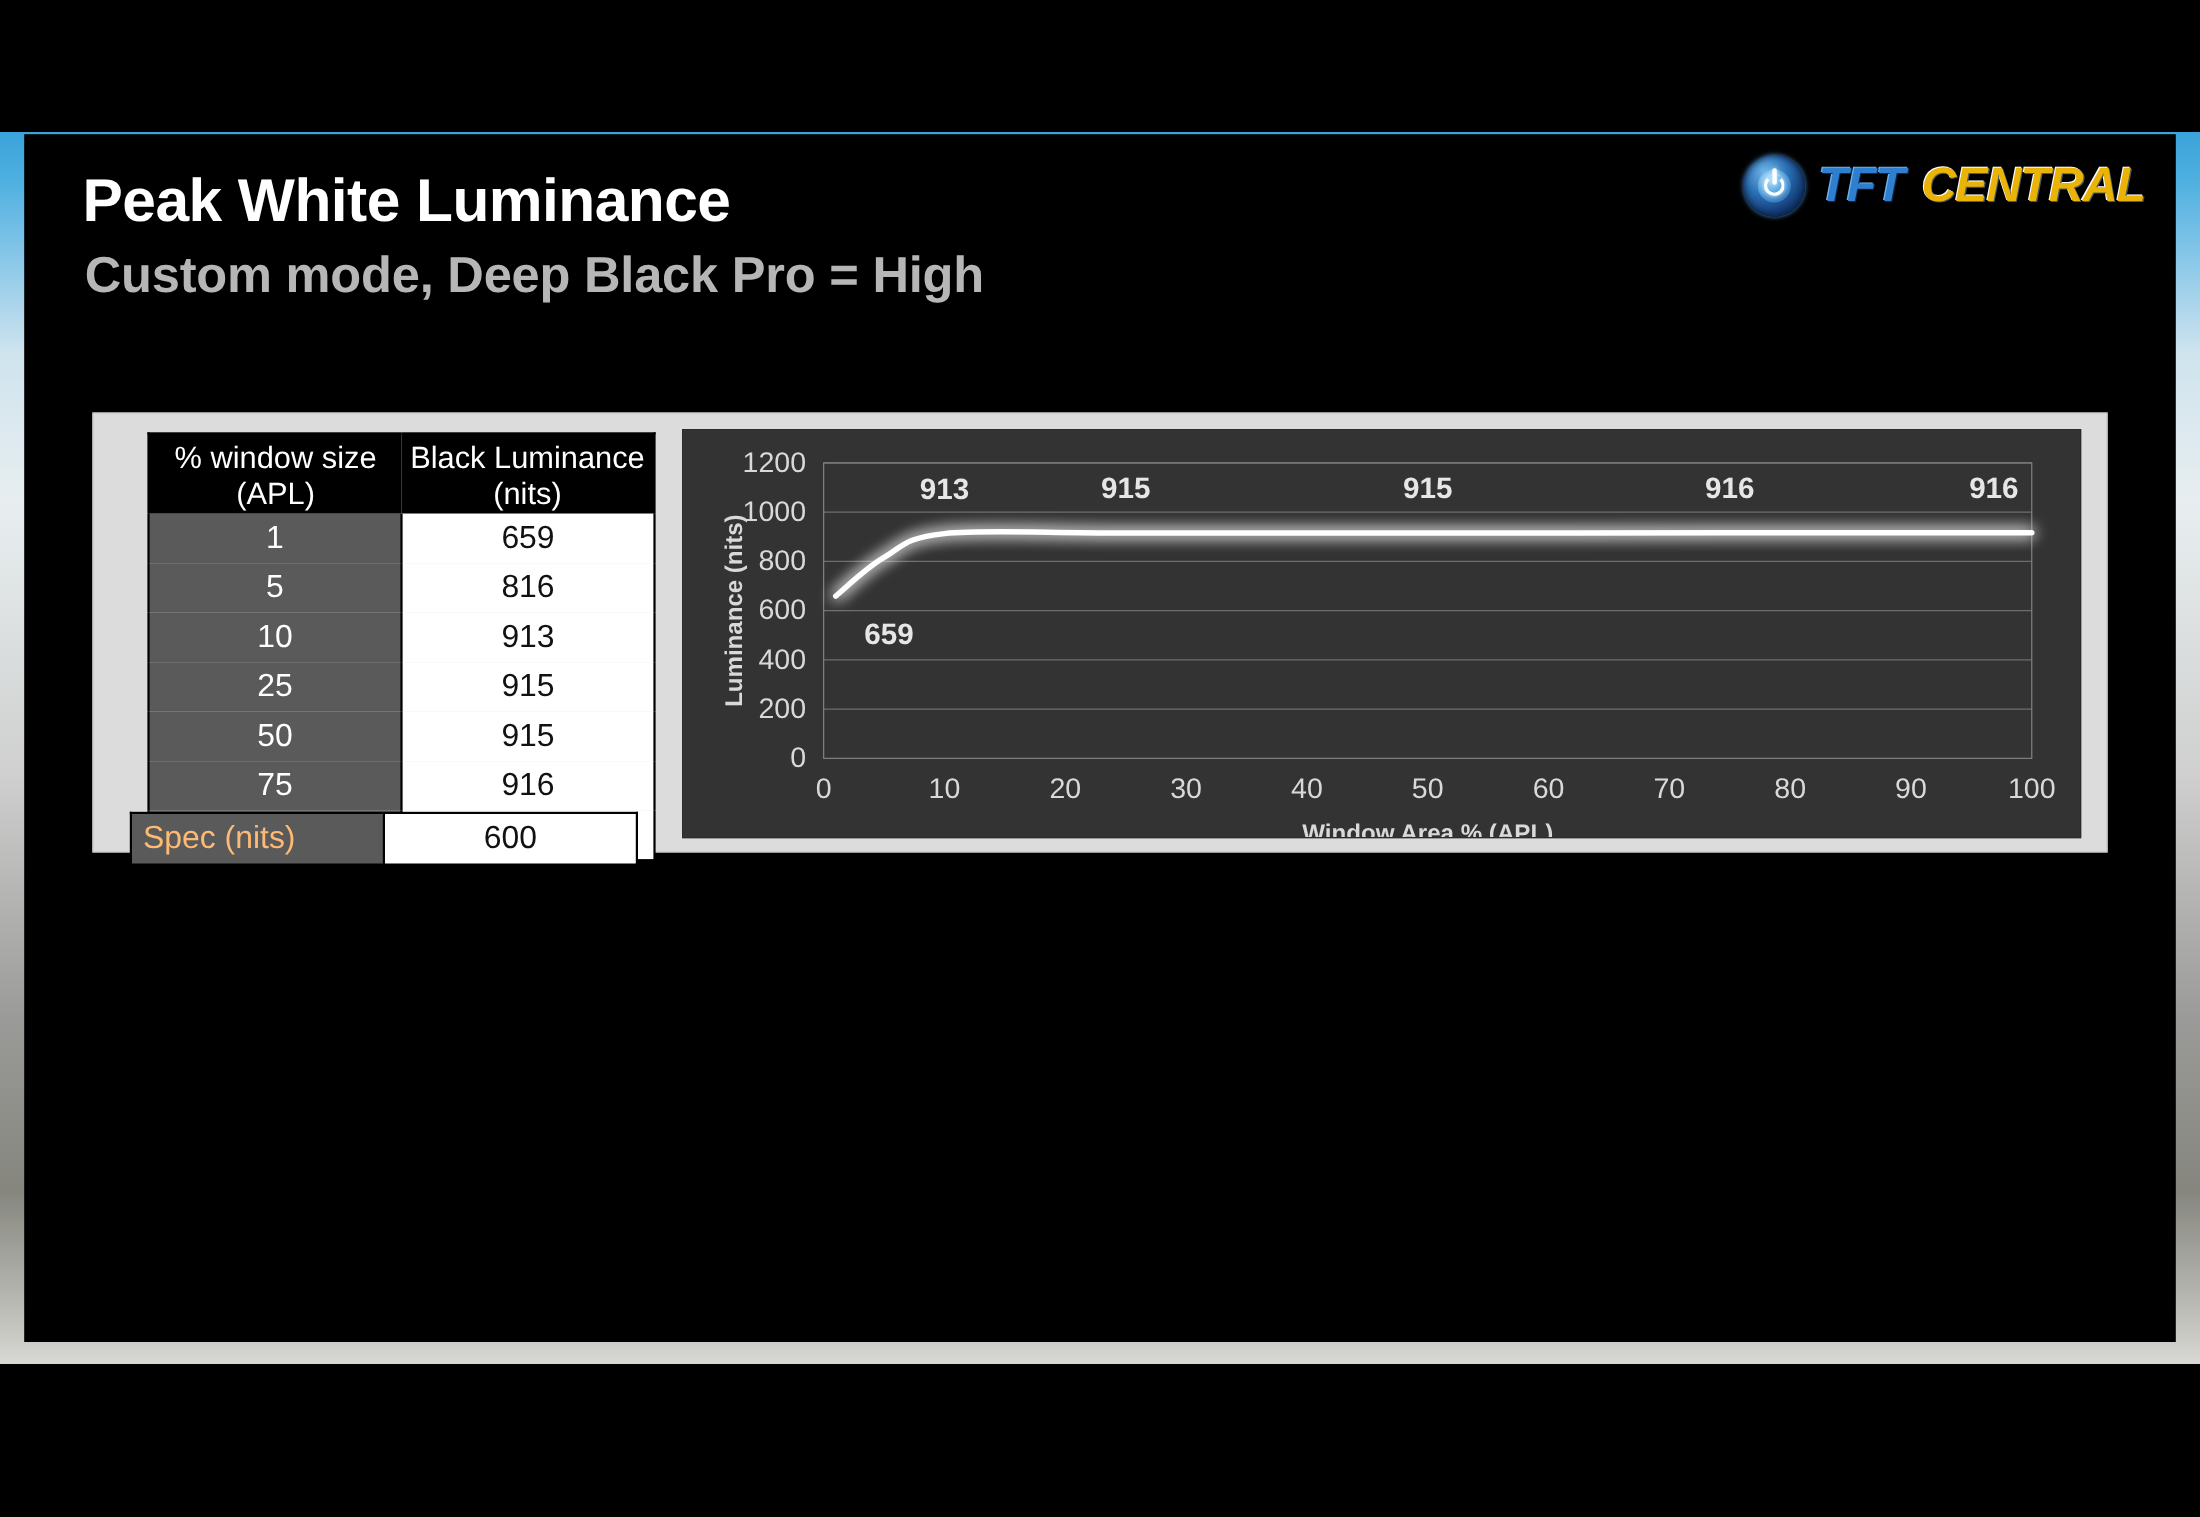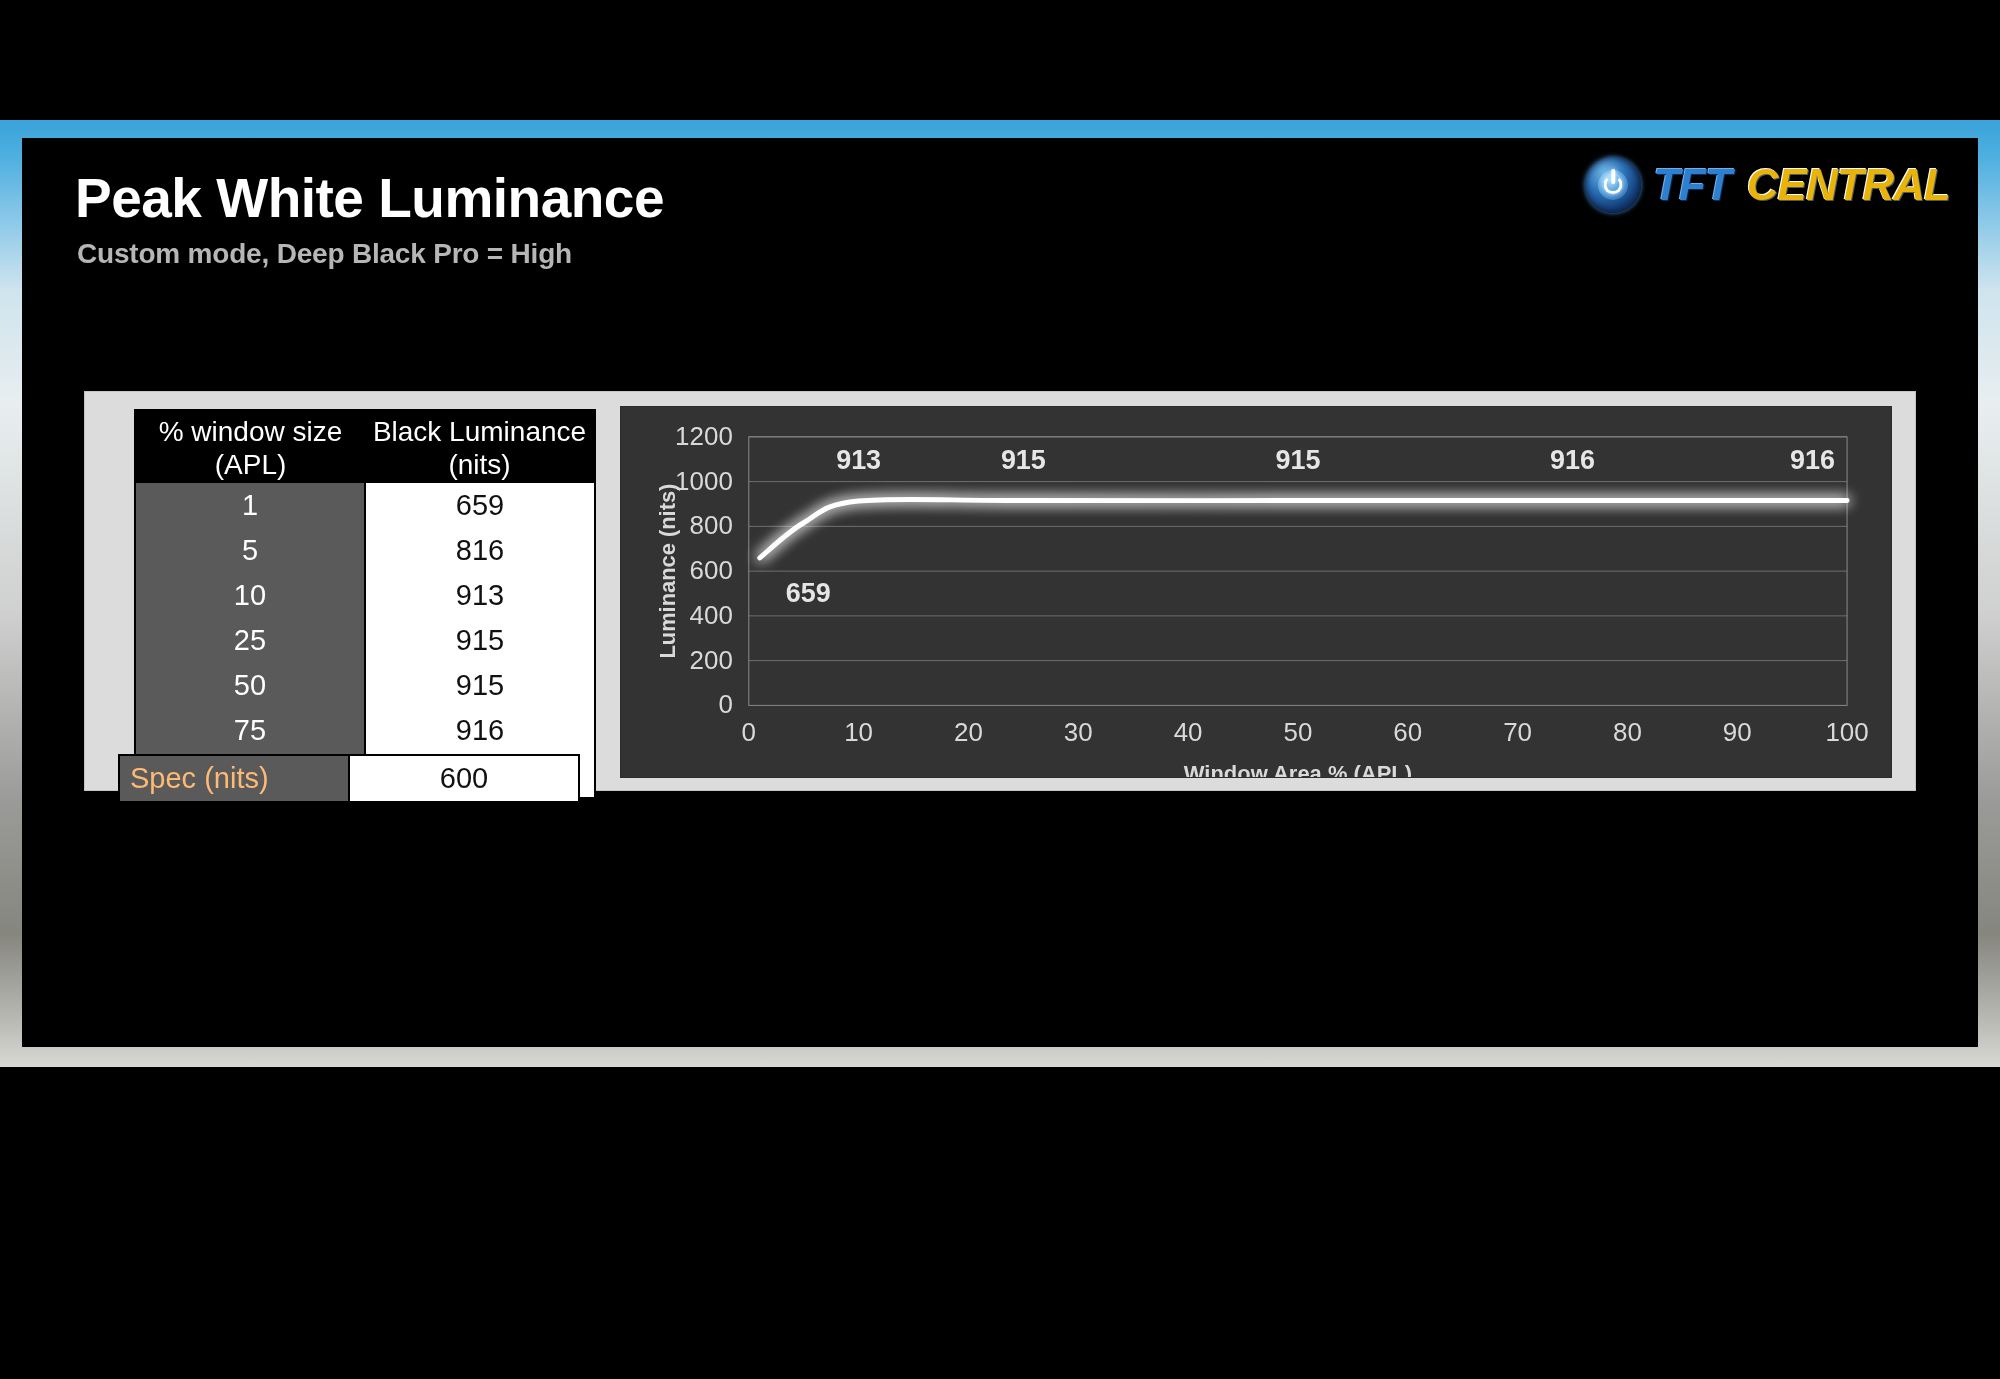--- a/index.html
+++ b/index.html
@@ -7,33 +7,33 @@
     width: 2000px; height: 1379px;
     background: #000;
     font-family: "Liberation Sans", sans-serif;
     overflow: hidden;
   }
 
   
   #slide-frame {
     position: absolute;
     left: 0px; top: 120px;
-    width: 2000px; height: 947px;
+    width: 2000px; height: 1120px;
     background: linear-gradient(180deg,
         #3aa3da 0%,
         #4fb0e0 4%,
         #86c6e8 10%,
         #cfe4ee 18%,
         #e8eef0 30%,
         #cfd0cf 52%,
         #9a9a98 72%,
         #86867f 86%,
         #b9b9b4 95%,
         #d8d8d4 100%);
-    padding: 18px 22px 20px 22px;
+    padding: 2px 22px 20px 22px;
   }
   #slide-inner {
     position: relative;
     width: 100%; height: 100%;
     background: #000;
     overflow: hidden;
   }
 
   
   #page-title {
@@ -41,21 +41,21 @@
     left: 53px; top: 28px;
     font-size: 55px;
     font-weight: bold;
     color: #ffffff;
     letter-spacing: -0.5px;
     white-space: nowrap;
   }
   #page-subtitle {
     position: absolute;
     left: 55px; top: 100px;
-    font-size: 28px;
+    font-size: 46px;
     font-weight: bold;
     color: #b6b6b6;
     letter-spacing: -0.2px;
     white-space: nowrap;
   }
 
   
   #brand-logo {
     position: absolute;
     right: 28px; top: 16px;

